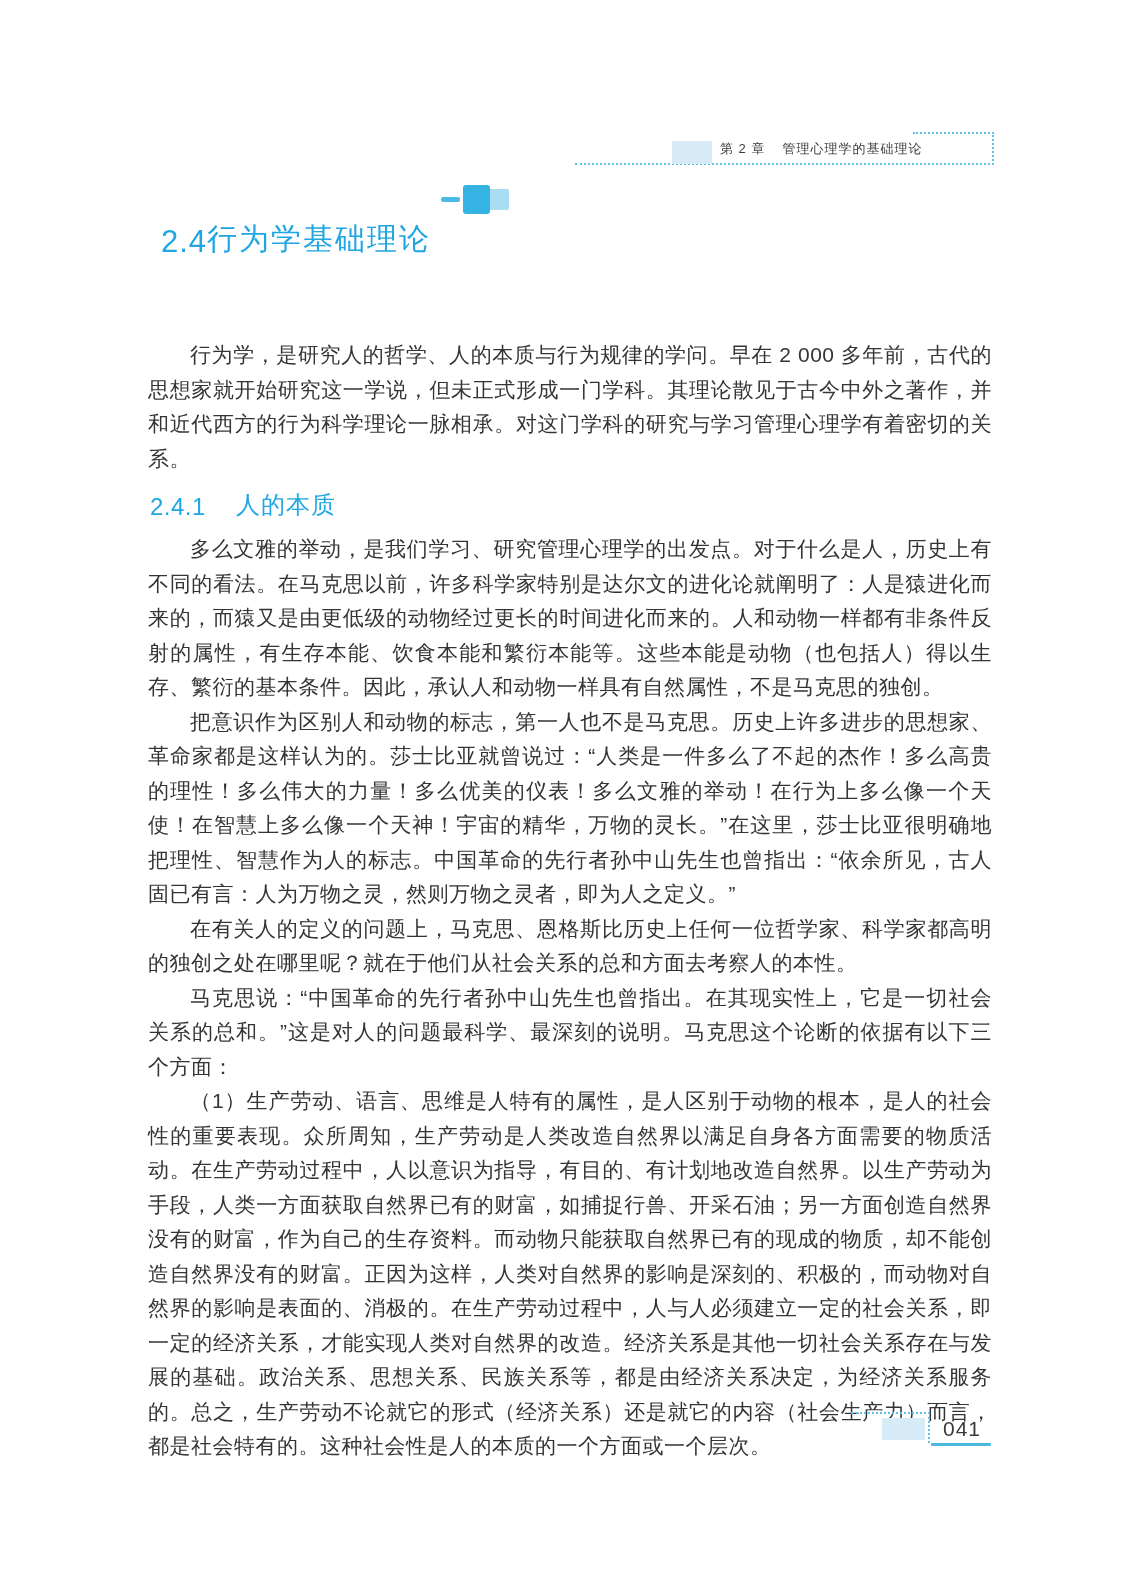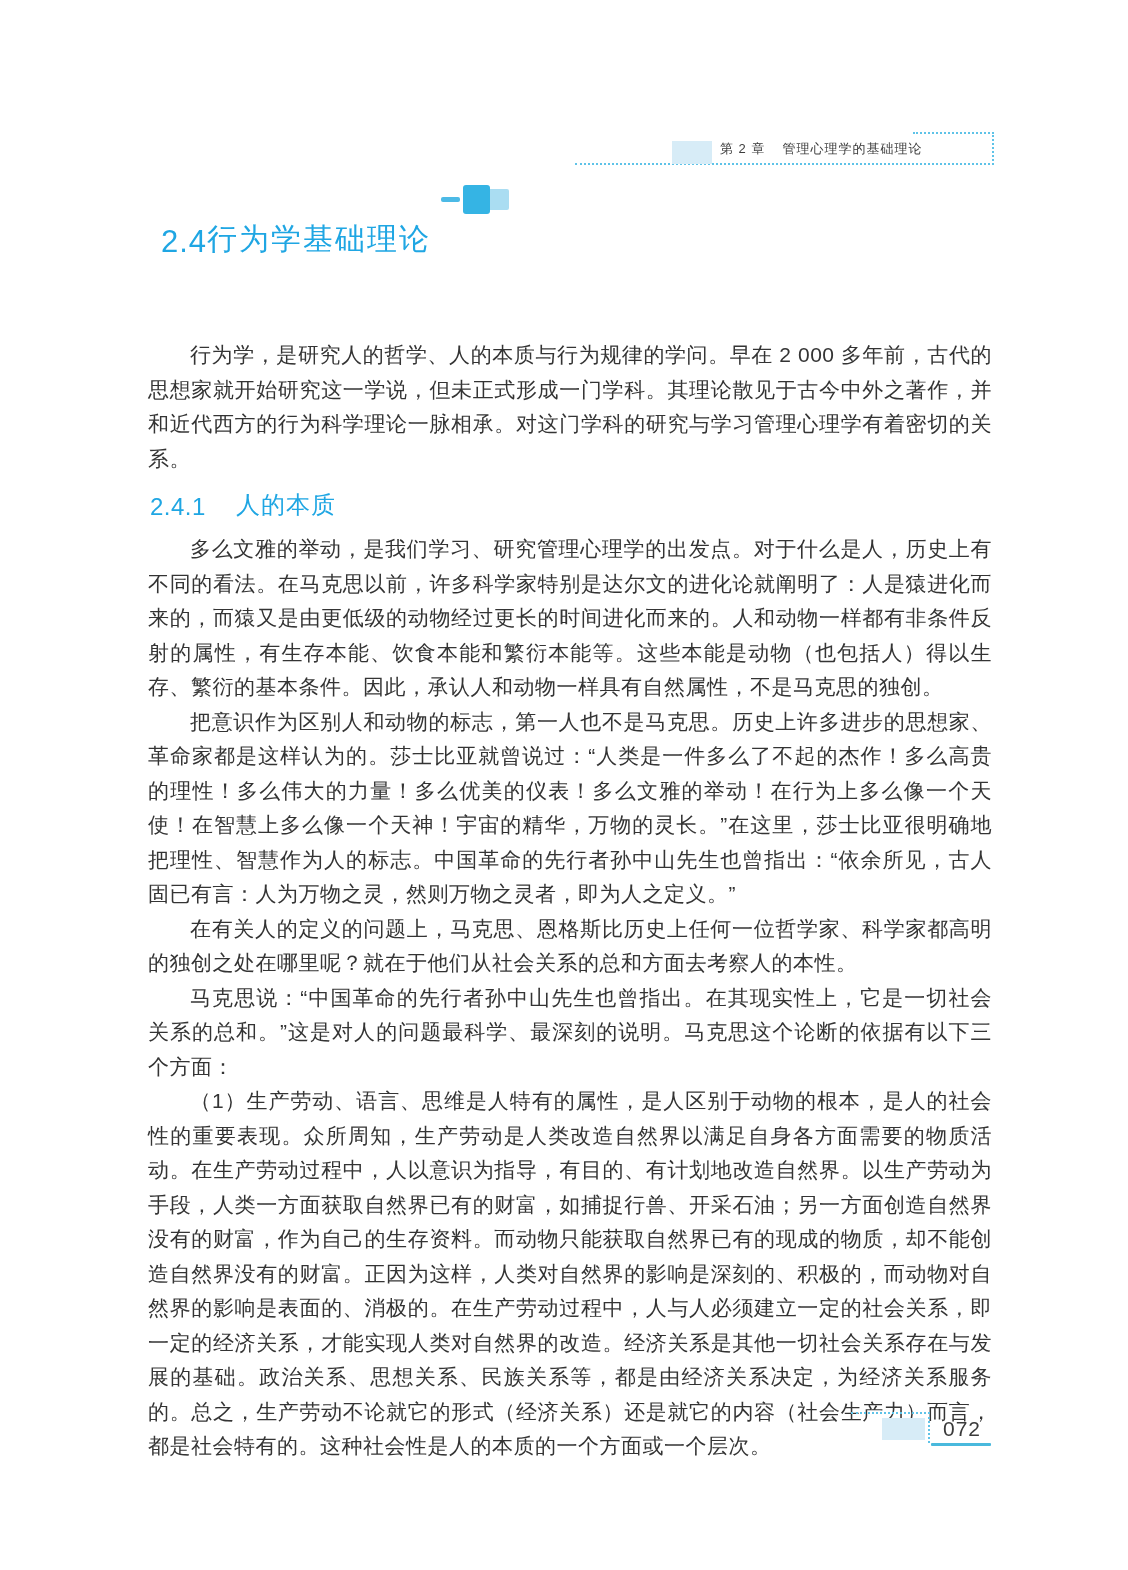--- a/index.html
+++ b/index.html
@@ -137,16 +137,16 @@
     <p>多么文雅的举动，是我们学习、研究管理心理学的出发点。对于什么是人，历史上有不同的看法。在马克思以前，许多科学家特别是达尔文的进化论就阐明了：人是猿进化而来的，而猿又是由更低级的动物经过更长的时间进化而来的。人和动物一样都有非条件反射的属性，有生存本能、饮食本能和繁衍本能等。这些本能是动物（也包括人）得以生存、繁衍的基本条件。因此，承认人和动物一样具有自然属性，不是马克思的独创。</p>
     <p>把意识作为区别人和动物的标志，第一人也不是马克思。历史上许多进步的思想家、革命家都是这样认为的。莎士比亚就曾说过：“人类是一件多么了不起的杰作！多么高贵的理性！多么伟大的力量！多么优美的仪表！多么文雅的举动！在行为上多么像一个天使！在智慧上多么像一个天神！宇宙的精华，万物的灵长。”在这里，莎士比亚很明确地把理性、智慧作为人的标志。中国革命的先行者孙中山先生也曾指出：“依余所见，古人固已有言：人为万物之灵，然则万物之灵者，即为人之定义。”</p>
     <p>在有关人的定义的问题上，马克思、恩格斯比历史上任何一位哲学家、科学家都高明的独创之处在哪里呢？就在于他们从社会关系的总和方面去考察人的本性。</p>
     <p>马克思说：“中国革命的先行者孙中山先生也曾指出。在其现实性上，它是一切社会关系的总和。”这是对人的问题最科学、最深刻的说明。马克思这个论断的依据有以下三个方面：</p>
     <p>（1）生产劳动、语言、思维是人特有的属性，是人区别于动物的根本，是人的社会性的重要表现。众所周知，生产劳动是人类改造自然界以满足自身各方面需要的物质活动。在生产劳动过程中，人以意识为指导，有目的、有计划地改造自然界。以生产劳动为手段，人类一方面获取自然界已有的财富，如捕捉行兽、开采石油；另一方面创造自然界没有的财富，作为自己的生存资料。而动物只能获取自然界已有的现成的物质，却不能创造自然界没有的财富。正因为这样，人类对自然界的影响是深刻的、积极的，而动物对自然界的影响是表面的、消极的。在生产劳动过程中，人与人必须建立一定的社会关系，即一定的经济关系，才能实现人类对自然界的改造。经济关系是其他一切社会关系存在与发展的基础。政治关系、思想关系、民族关系等，都是由经济关系决定，为经济关系服务的。总之，生产劳动不论就它的形式（经济关系）还是就它的内容（社会生产力）而言，都是社会特有的。这种社会性是人的本质的一个方面或一个层次。</p>
   </main>
 
   <div class="ftr-line-top"></div>
   <div class="ftr-line-vert"></div>
   <div class="ftr-rect"></div>
-  <div class="folio">072</div>
+  <div class="folio">041</div>
   <div class="folio-underline"></div>
 
 </div>
 
 </body></html>

